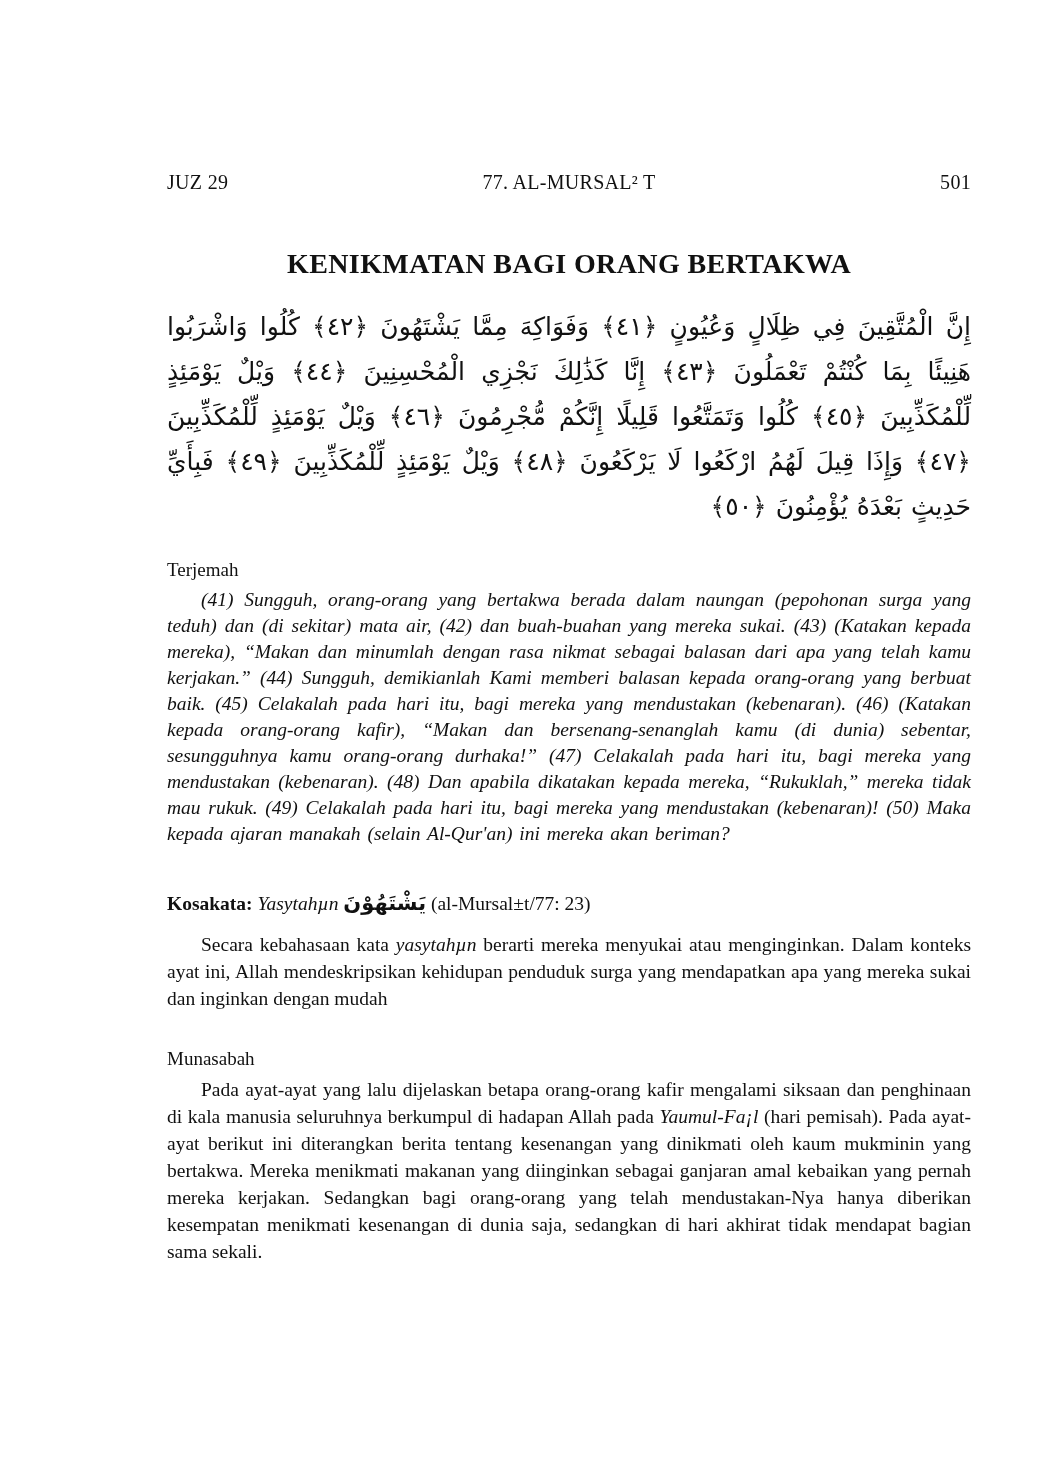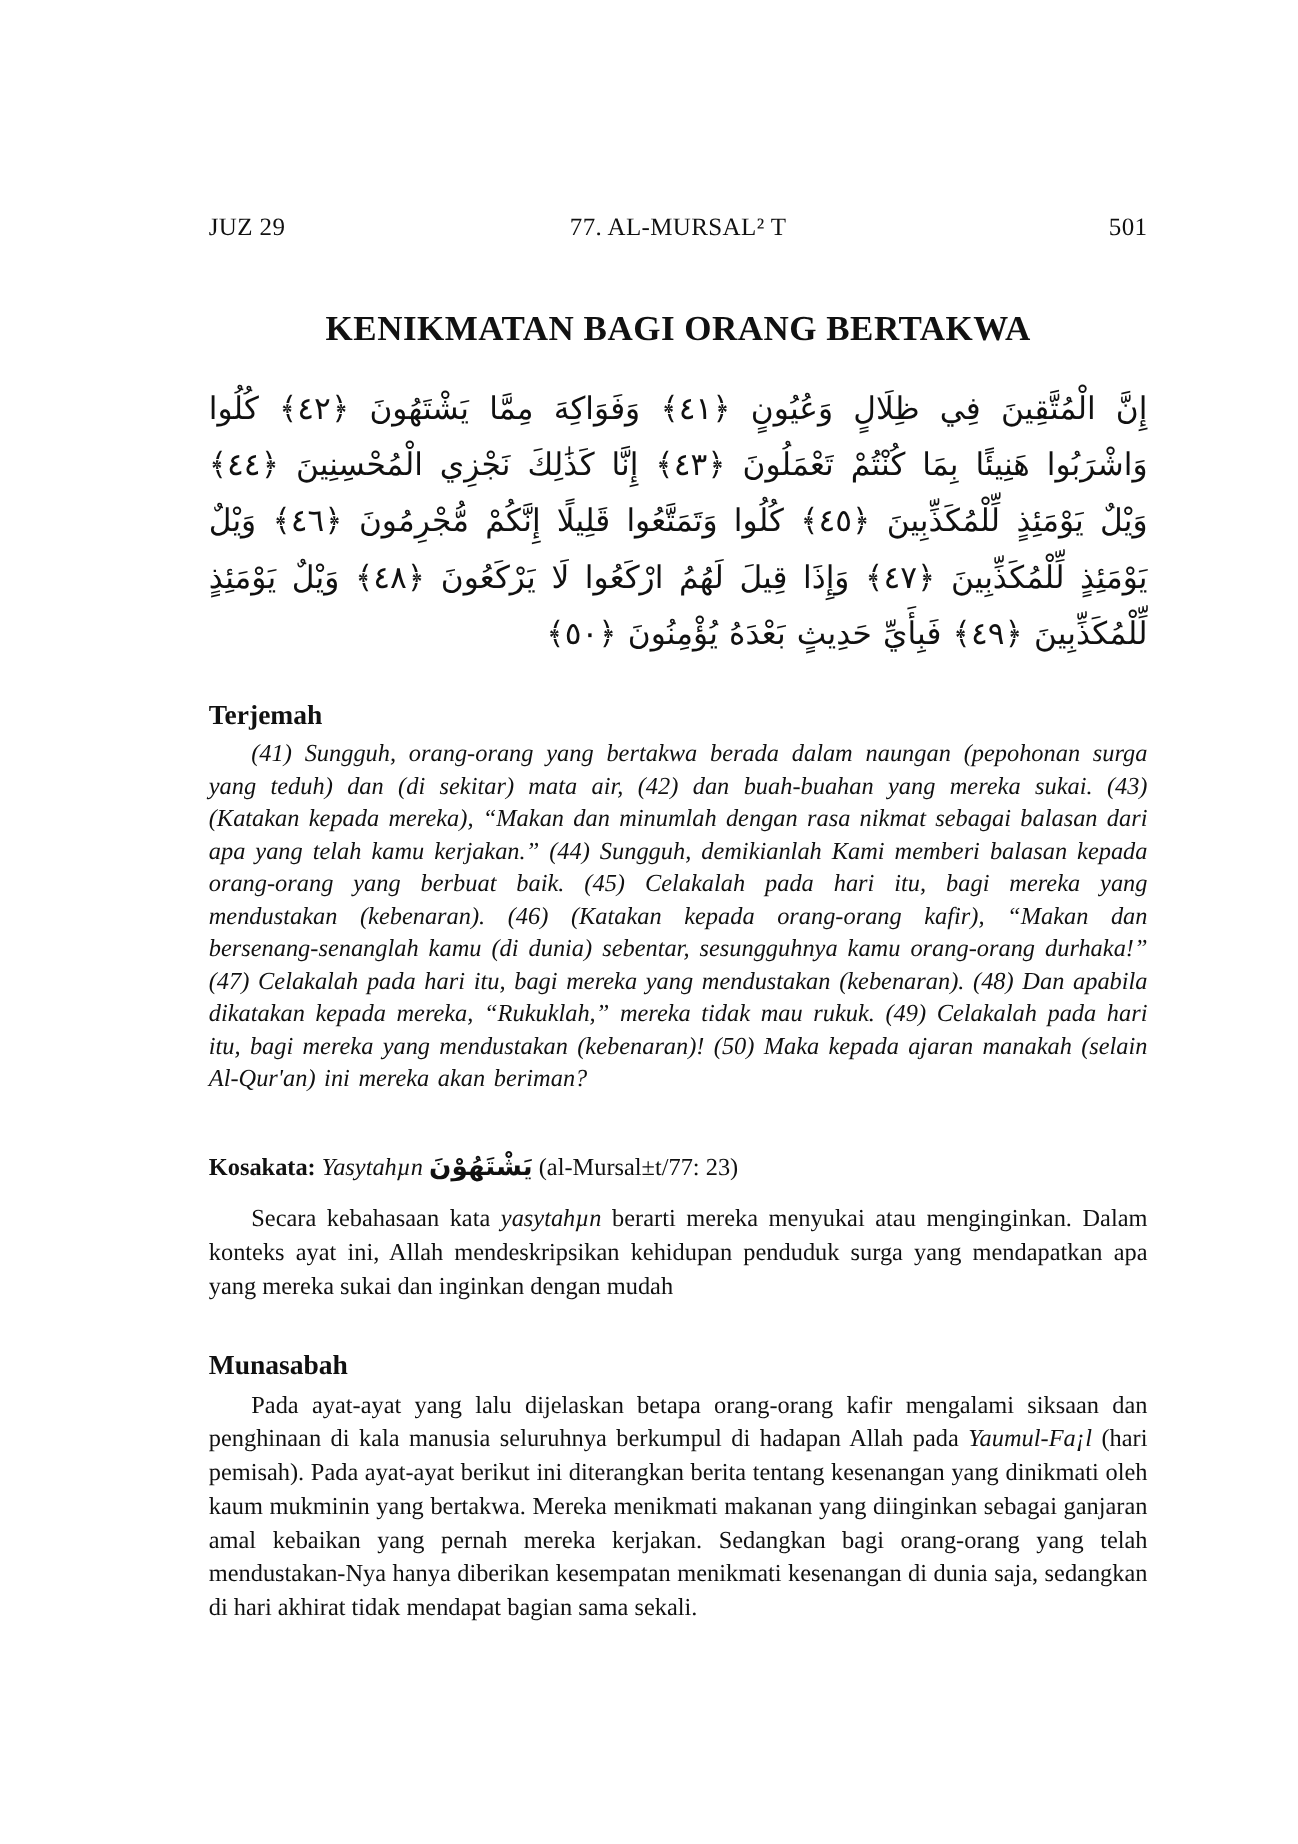--- a/index.html
+++ b/index.html
@@ -8,21 +8,21 @@
     width: 1038px;
     height: 1475px;
     font-family: "Liberation Serif", serif;
     color: #111111;
     overflow: hidden;
   }
   .page {
     width: 1038px;
     height: 1475px;
     background: #ffffff;
-    padding: 142px 120px 40px 167px;
+    padding: 142px 67px 40px 167px;
   }
   .header-row {
     display: grid;
     grid-template-columns: 1fr auto 1fr;
     align-items: baseline;
     font-size: 20px;
     letter-spacing: 0.3px;
     margin-bottom: 54px;
   }
   .header-left  { text-align: left; }
@@ -39,22 +39,22 @@
     direction: rtl;
     text-align: justify;
     font-family: "DejaVu Sans", sans-serif;
     font-weight: 400;
     font-size: 25px;
     line-height: 1.8;
     margin-bottom: 30px;
     word-spacing: 1px;
   }
   .subheading {
-    font-size: 22px;
-    font-weight: bold;
+    font-size: 19px;
+    font-weight: normal;
     margin-bottom: 6px;
   }
   p.body-text {
     font-size: 19.5px;
     line-height: 27px;
     text-align: justify;
     text-indent: 34px;
   }
   p.terjemah-text {
     font-style: italic;

